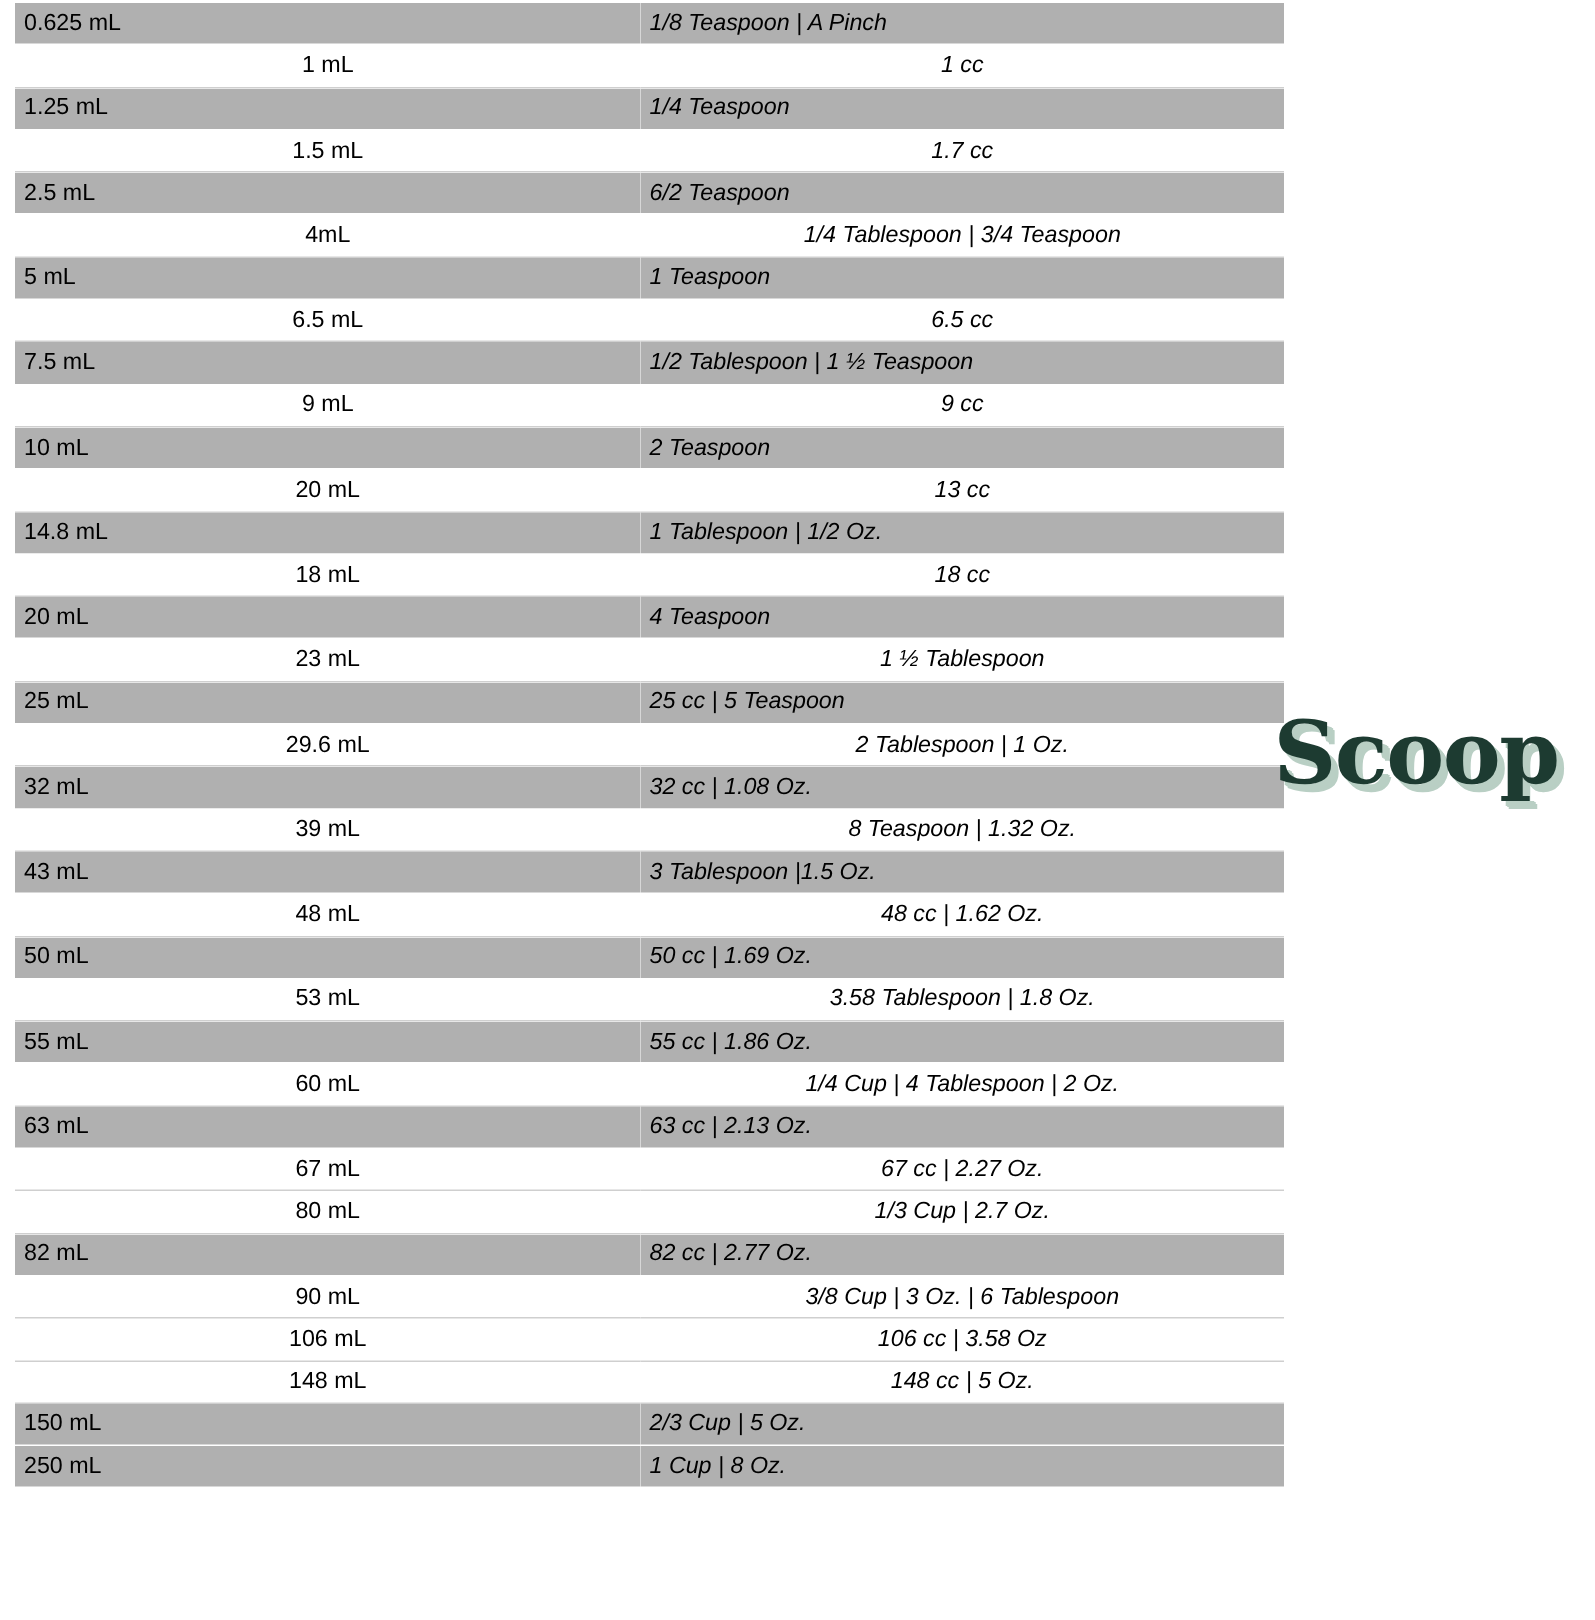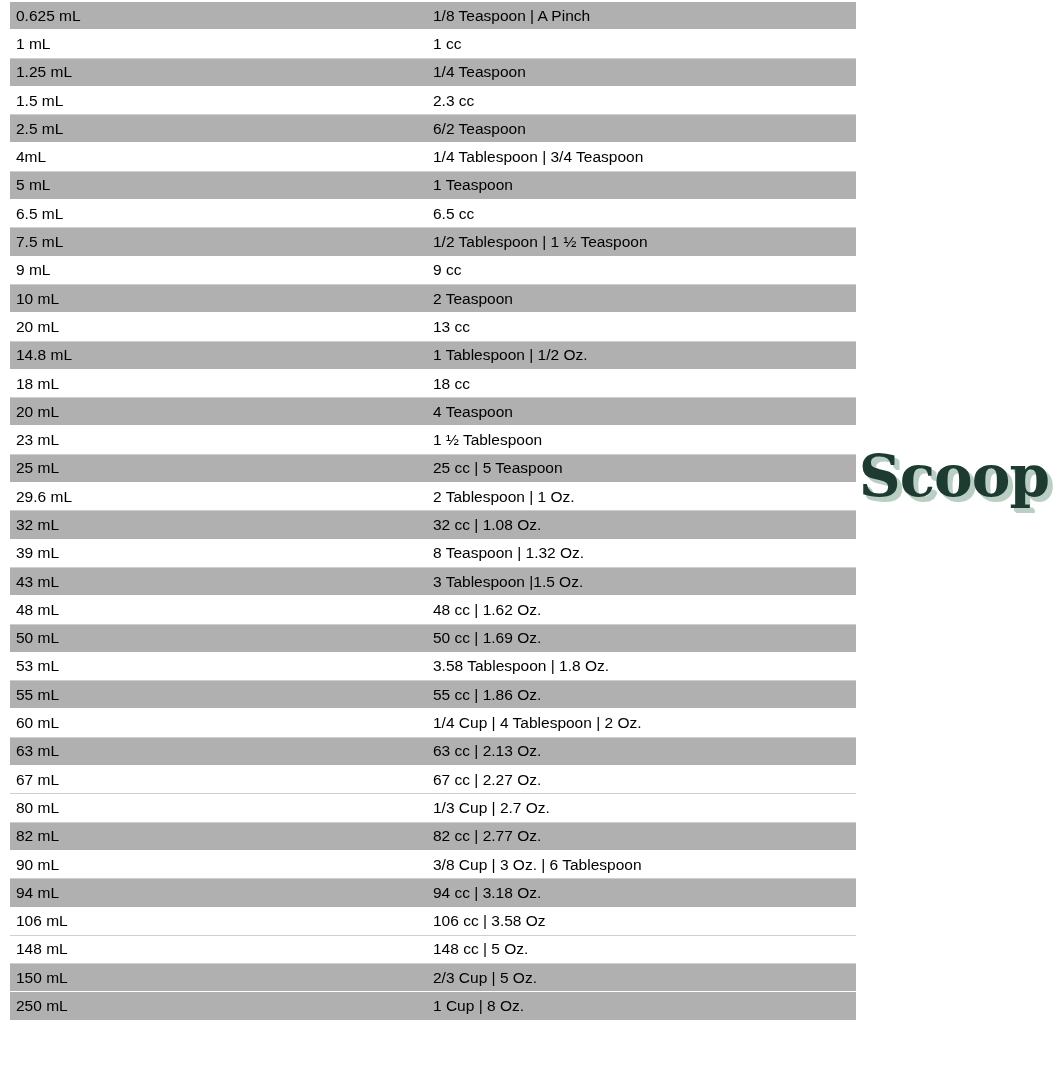--- a/index.html
+++ b/index.html
@@ -26,32 +26,32 @@
     height: 27.3px;
     padding: 0 6px;
     font-size: 15.5px;
     color: #000000;
     white-space: nowrap;
     overflow: hidden;
     border-bottom: 1px solid #ffffff;
     vertical-align: middle;
   }
   #conversion-table td.col-ml { width: 405px; }
-  #conversion-table td.col-eq { width: 417px; }
+  #conversion-table td.col-eq { width: 417px; font-style: italic; }
   #conversion-table tr.shaded td { background: #b0b0b0; }
   #conversion-table tr.plain td { background: #ffffff; }
-  #conversion-table tr.plain td { border-bottom: 1px solid #cfcfcf; }
+  #conversion-table tr.plain td { border-bottom: 1px solid #cfcfcf; text-align: center; }
   #conversion-table tr.shaded td { border-bottom: 1px solid #ffffff; }
 
   .logo {
     position: absolute;
     right: 14px;
-    top: 450px;
+    top: 476px;
     width: 210px;
-    text-align: right;
+    text-align: center;
     line-height: 0.92;
     user-select: none;
   }
   .logo-line {
     font-family: "DejaVu Serif", serif;
     font-weight: bold;
     font-size: 58px;
     letter-spacing: -1px;
     color: #1d3b31;
     display: block;
@@ -77,21 +77,21 @@
       <tr class="plain">
         <td class="col-ml">1 mL</td>
         <td class="col-eq">1 cc</td>
       </tr>
       <tr class="shaded">
         <td class="col-ml">1.25 mL</td>
         <td class="col-eq">1/4 Teaspoon</td>
       </tr>
       <tr class="plain">
         <td class="col-ml">1.5 mL</td>
-        <td class="col-eq">2.3 cc</td>
+        <td class="col-eq">1.7 cc</td>
       </tr>
       <tr class="shaded">
         <td class="col-ml">2.5 mL</td>
         <td class="col-eq">6/2 Teaspoon</td>
       </tr>
       <tr class="plain">
         <td class="col-ml">4mL</td>
         <td class="col-eq">1/4 Tablespoon | 3/4 Teaspoon</td>
       </tr>
       <tr class="shaded">
@@ -186,24 +186,20 @@
         <td class="col-ml">80 mL</td>
         <td class="col-eq">1/3 Cup | 2.7 Oz.</td>
       </tr>
       <tr class="shaded">
         <td class="col-ml">82 mL</td>
         <td class="col-eq">82 cc | 2.77 Oz.</td>
       </tr>
       <tr class="plain">
         <td class="col-ml">90 mL</td>
         <td class="col-eq">3/8 Cup | 3 Oz. | 6 Tablespoon</td>
-      </tr>
-      <tr class="shaded">
-        <td class="col-ml">94 mL</td>
-        <td class="col-eq">94 cc | 3.18 Oz.</td>
       </tr>
       <tr class="plain">
         <td class="col-ml">106 mL</td>
         <td class="col-eq">106 cc | 3.58 Oz</td>
       </tr>
       <tr class="plain">
         <td class="col-ml">148 mL</td>
         <td class="col-eq">148 cc | 5 Oz.</td>
       </tr>
       <tr class="shaded">

